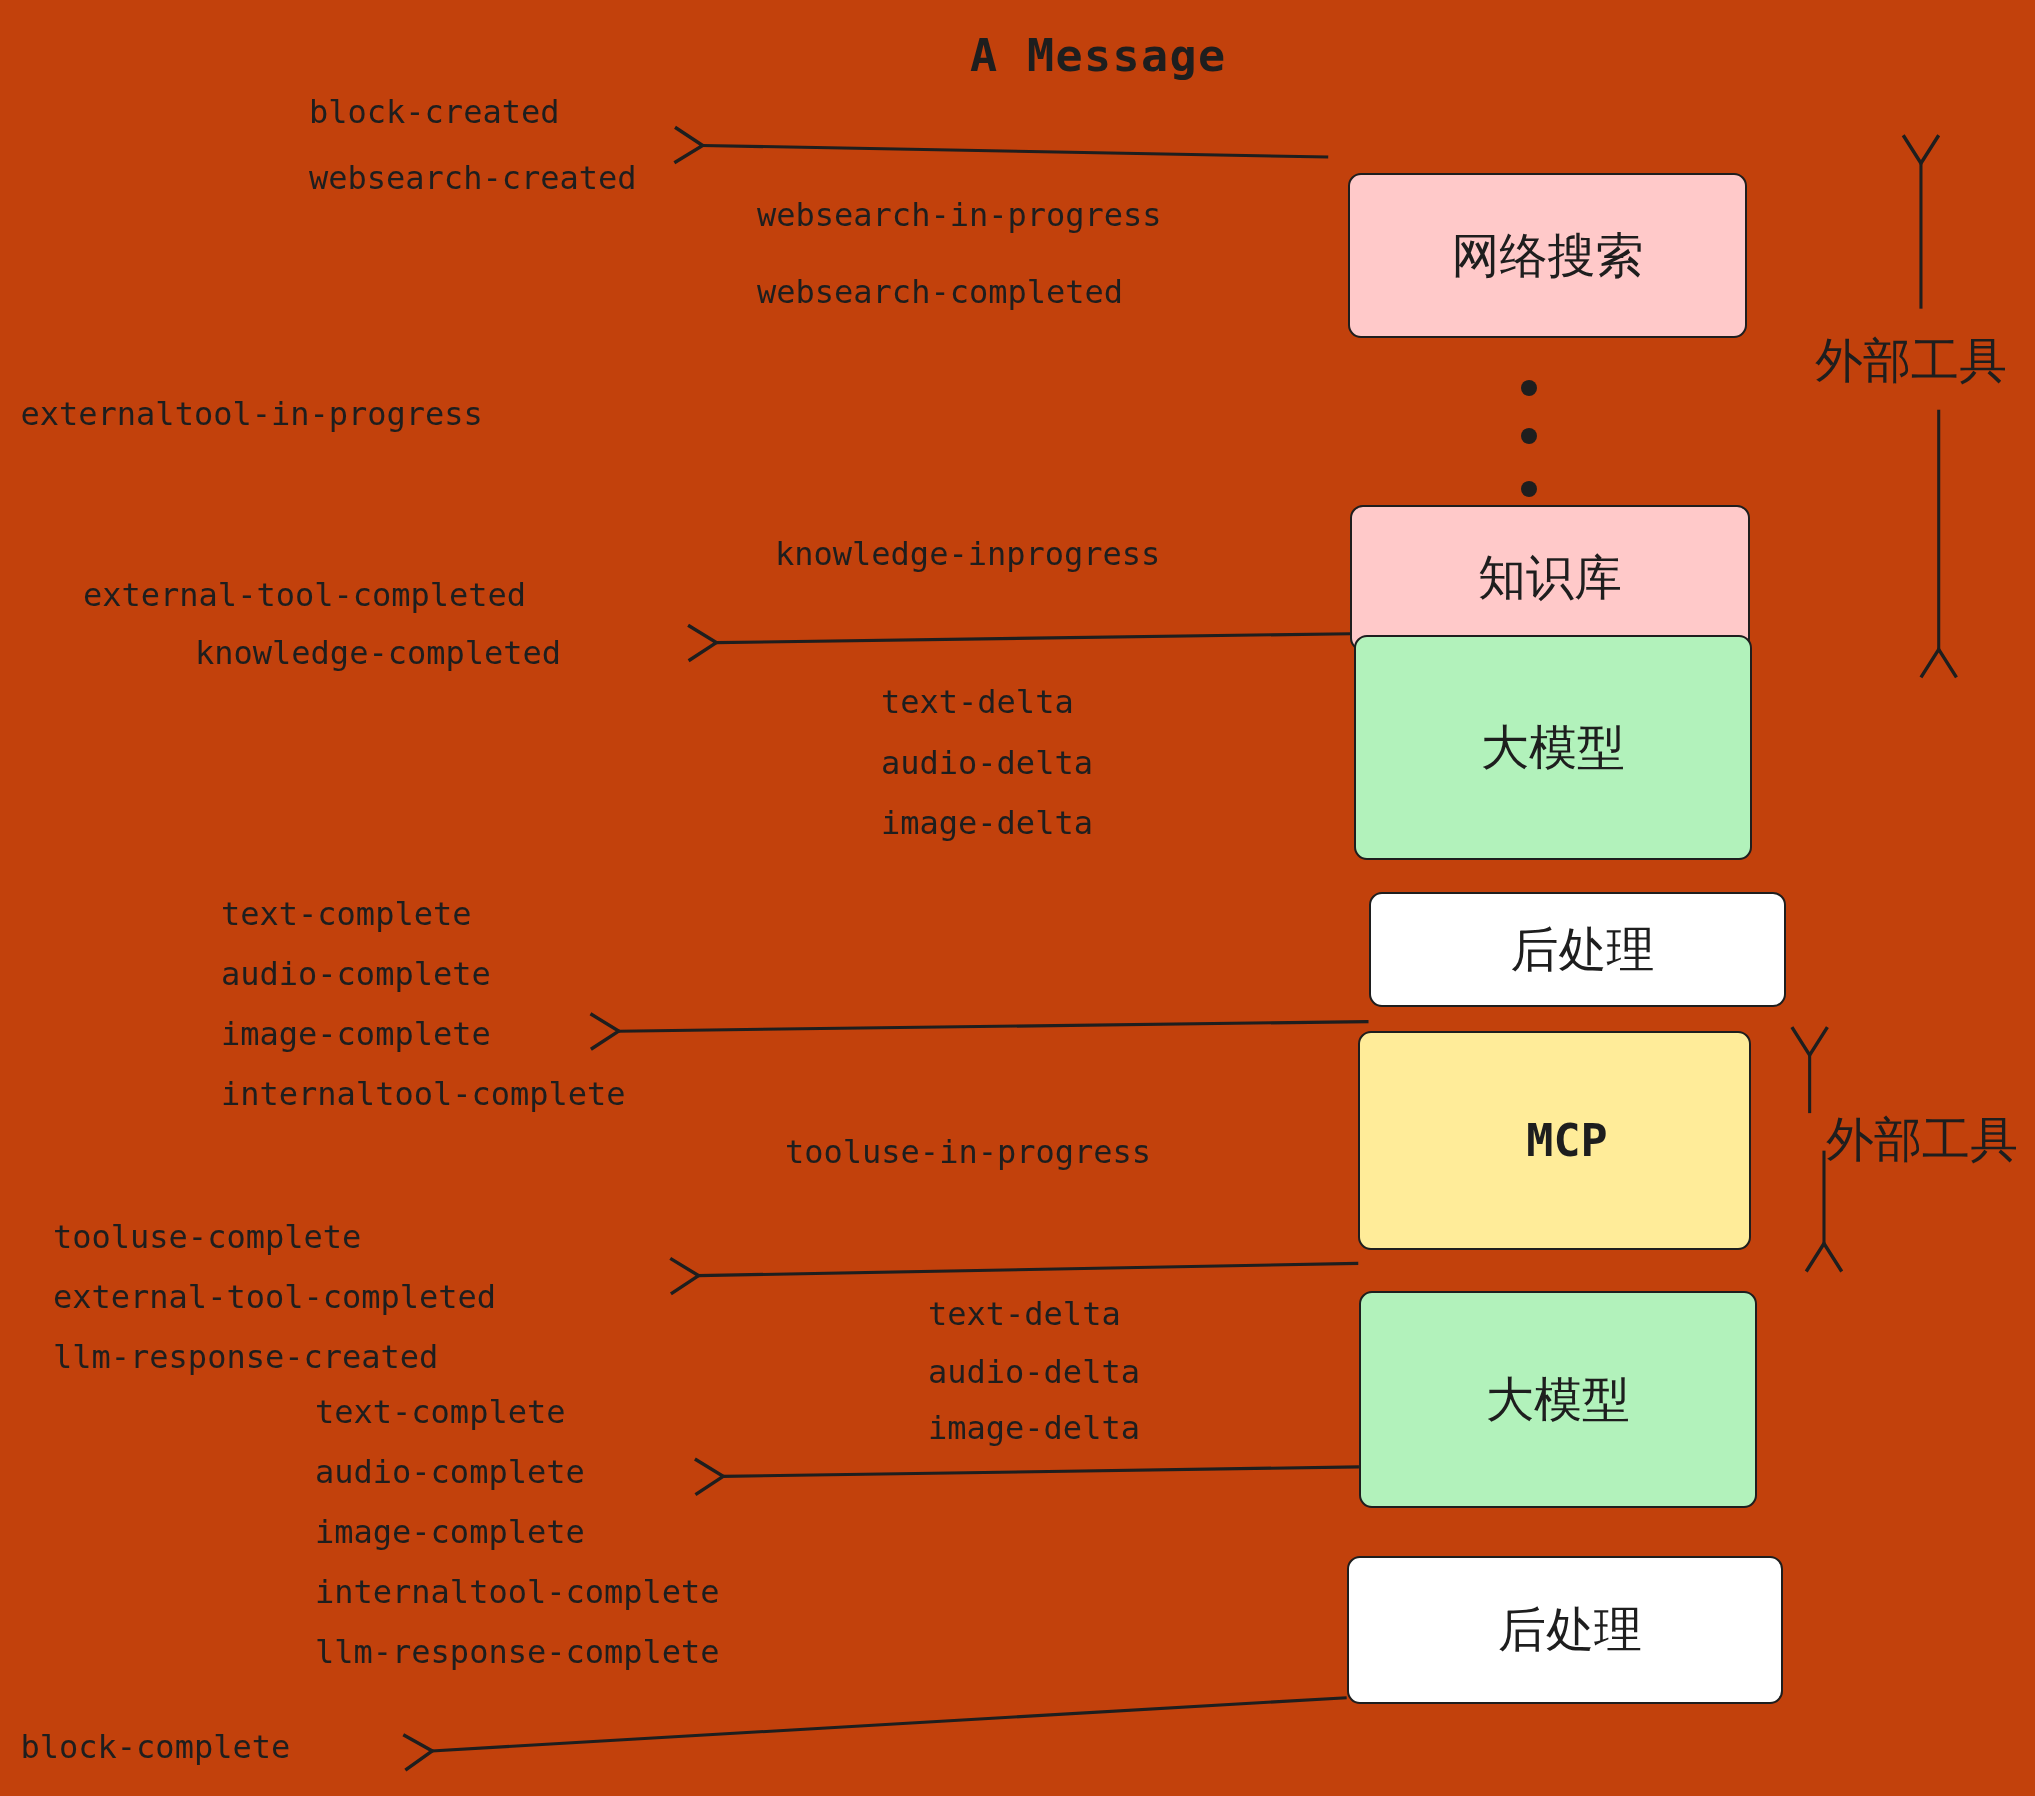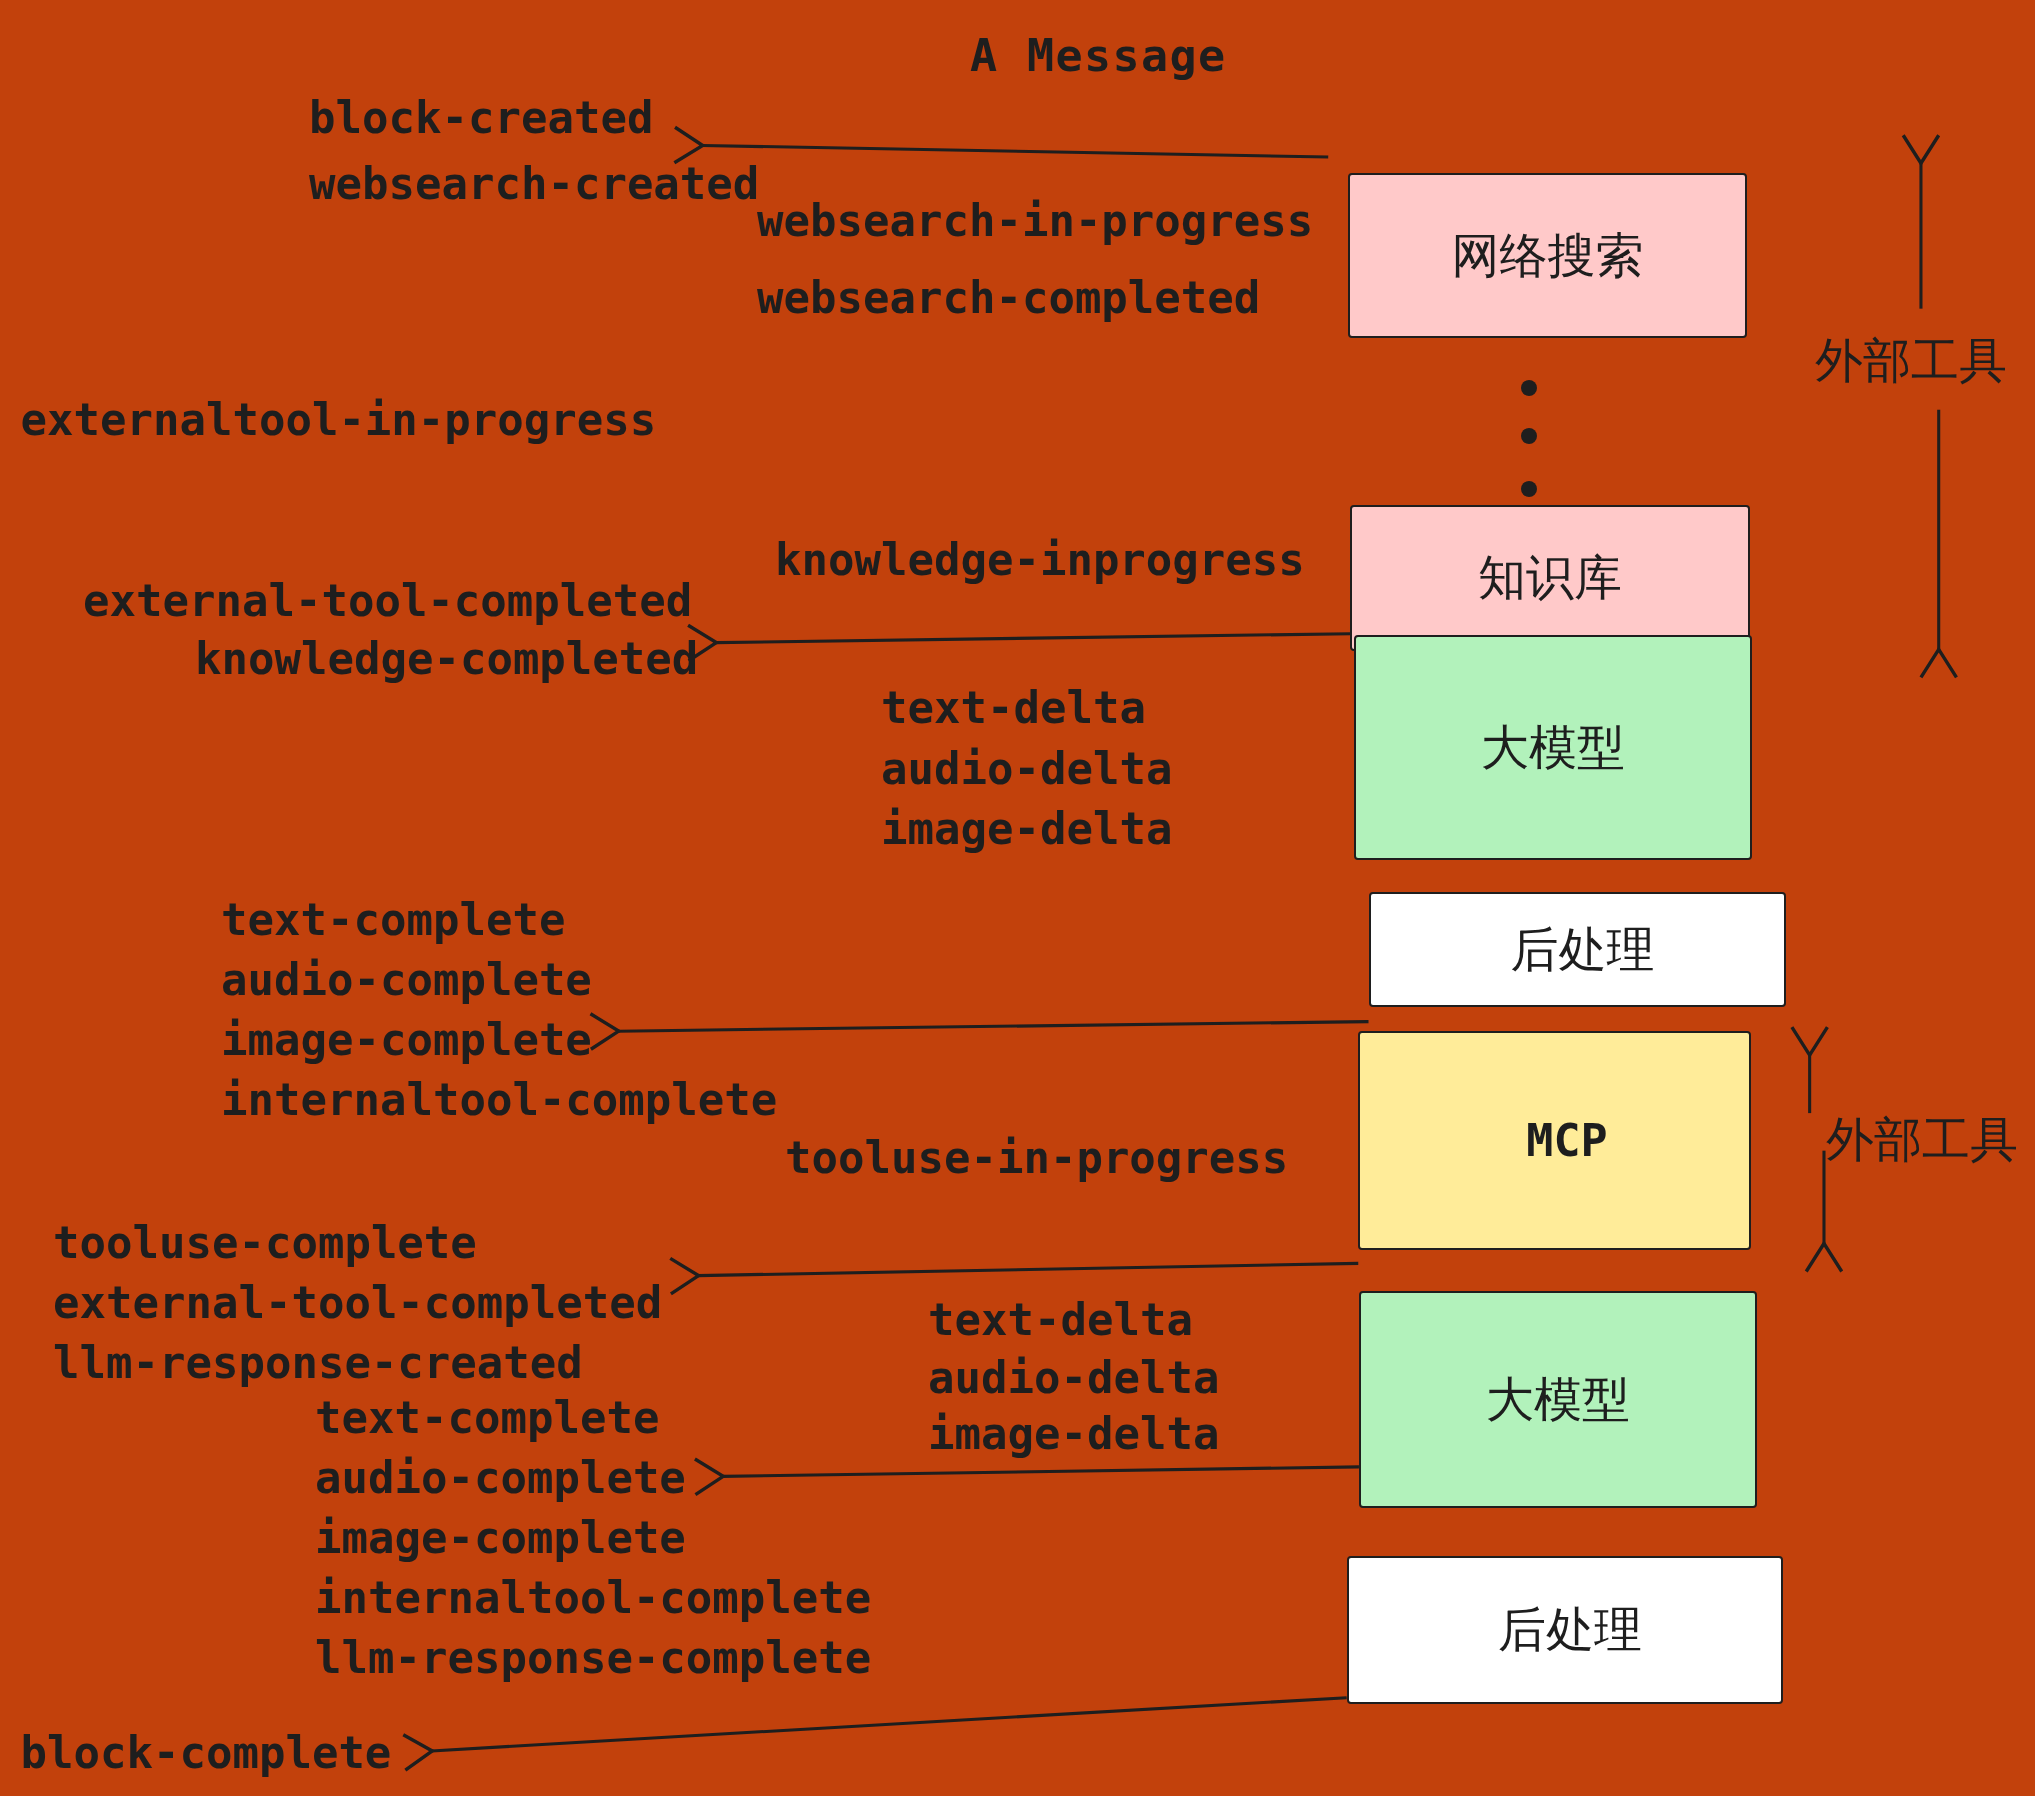--- a/index.html
+++ b/index.html
@@ -13,28 +13,28 @@
   }
   .arrows{position:absolute;left:0;top:0;width:2035px;height:1796px;}
   .title{
     position:absolute;
     font-size:45px;font-weight:bold;
     white-space:nowrap;
     letter-spacing:1.4px;
   }
   .evt{
     position:absolute;
-    font-size:44px;font-weight:bold;
+    font-size:32px;font-weight:normal;
     white-space:nowrap;
     line-height:1.0;
   }
   .box{
     position:absolute;
     border:2.7px solid #1e1e1e;
-    border-radius:4px;
+    border-radius:13px;
     display:flex;align-items:center;justify-content:center;
     box-sizing:border-box;
     text-align:center;
   }
   .box .cjk{
     font-family:"DejaVu Sans","Liberation Sans",sans-serif;
     font-size:48px;font-weight:500;
     white-space:nowrap;
   }
   .box .mono{

